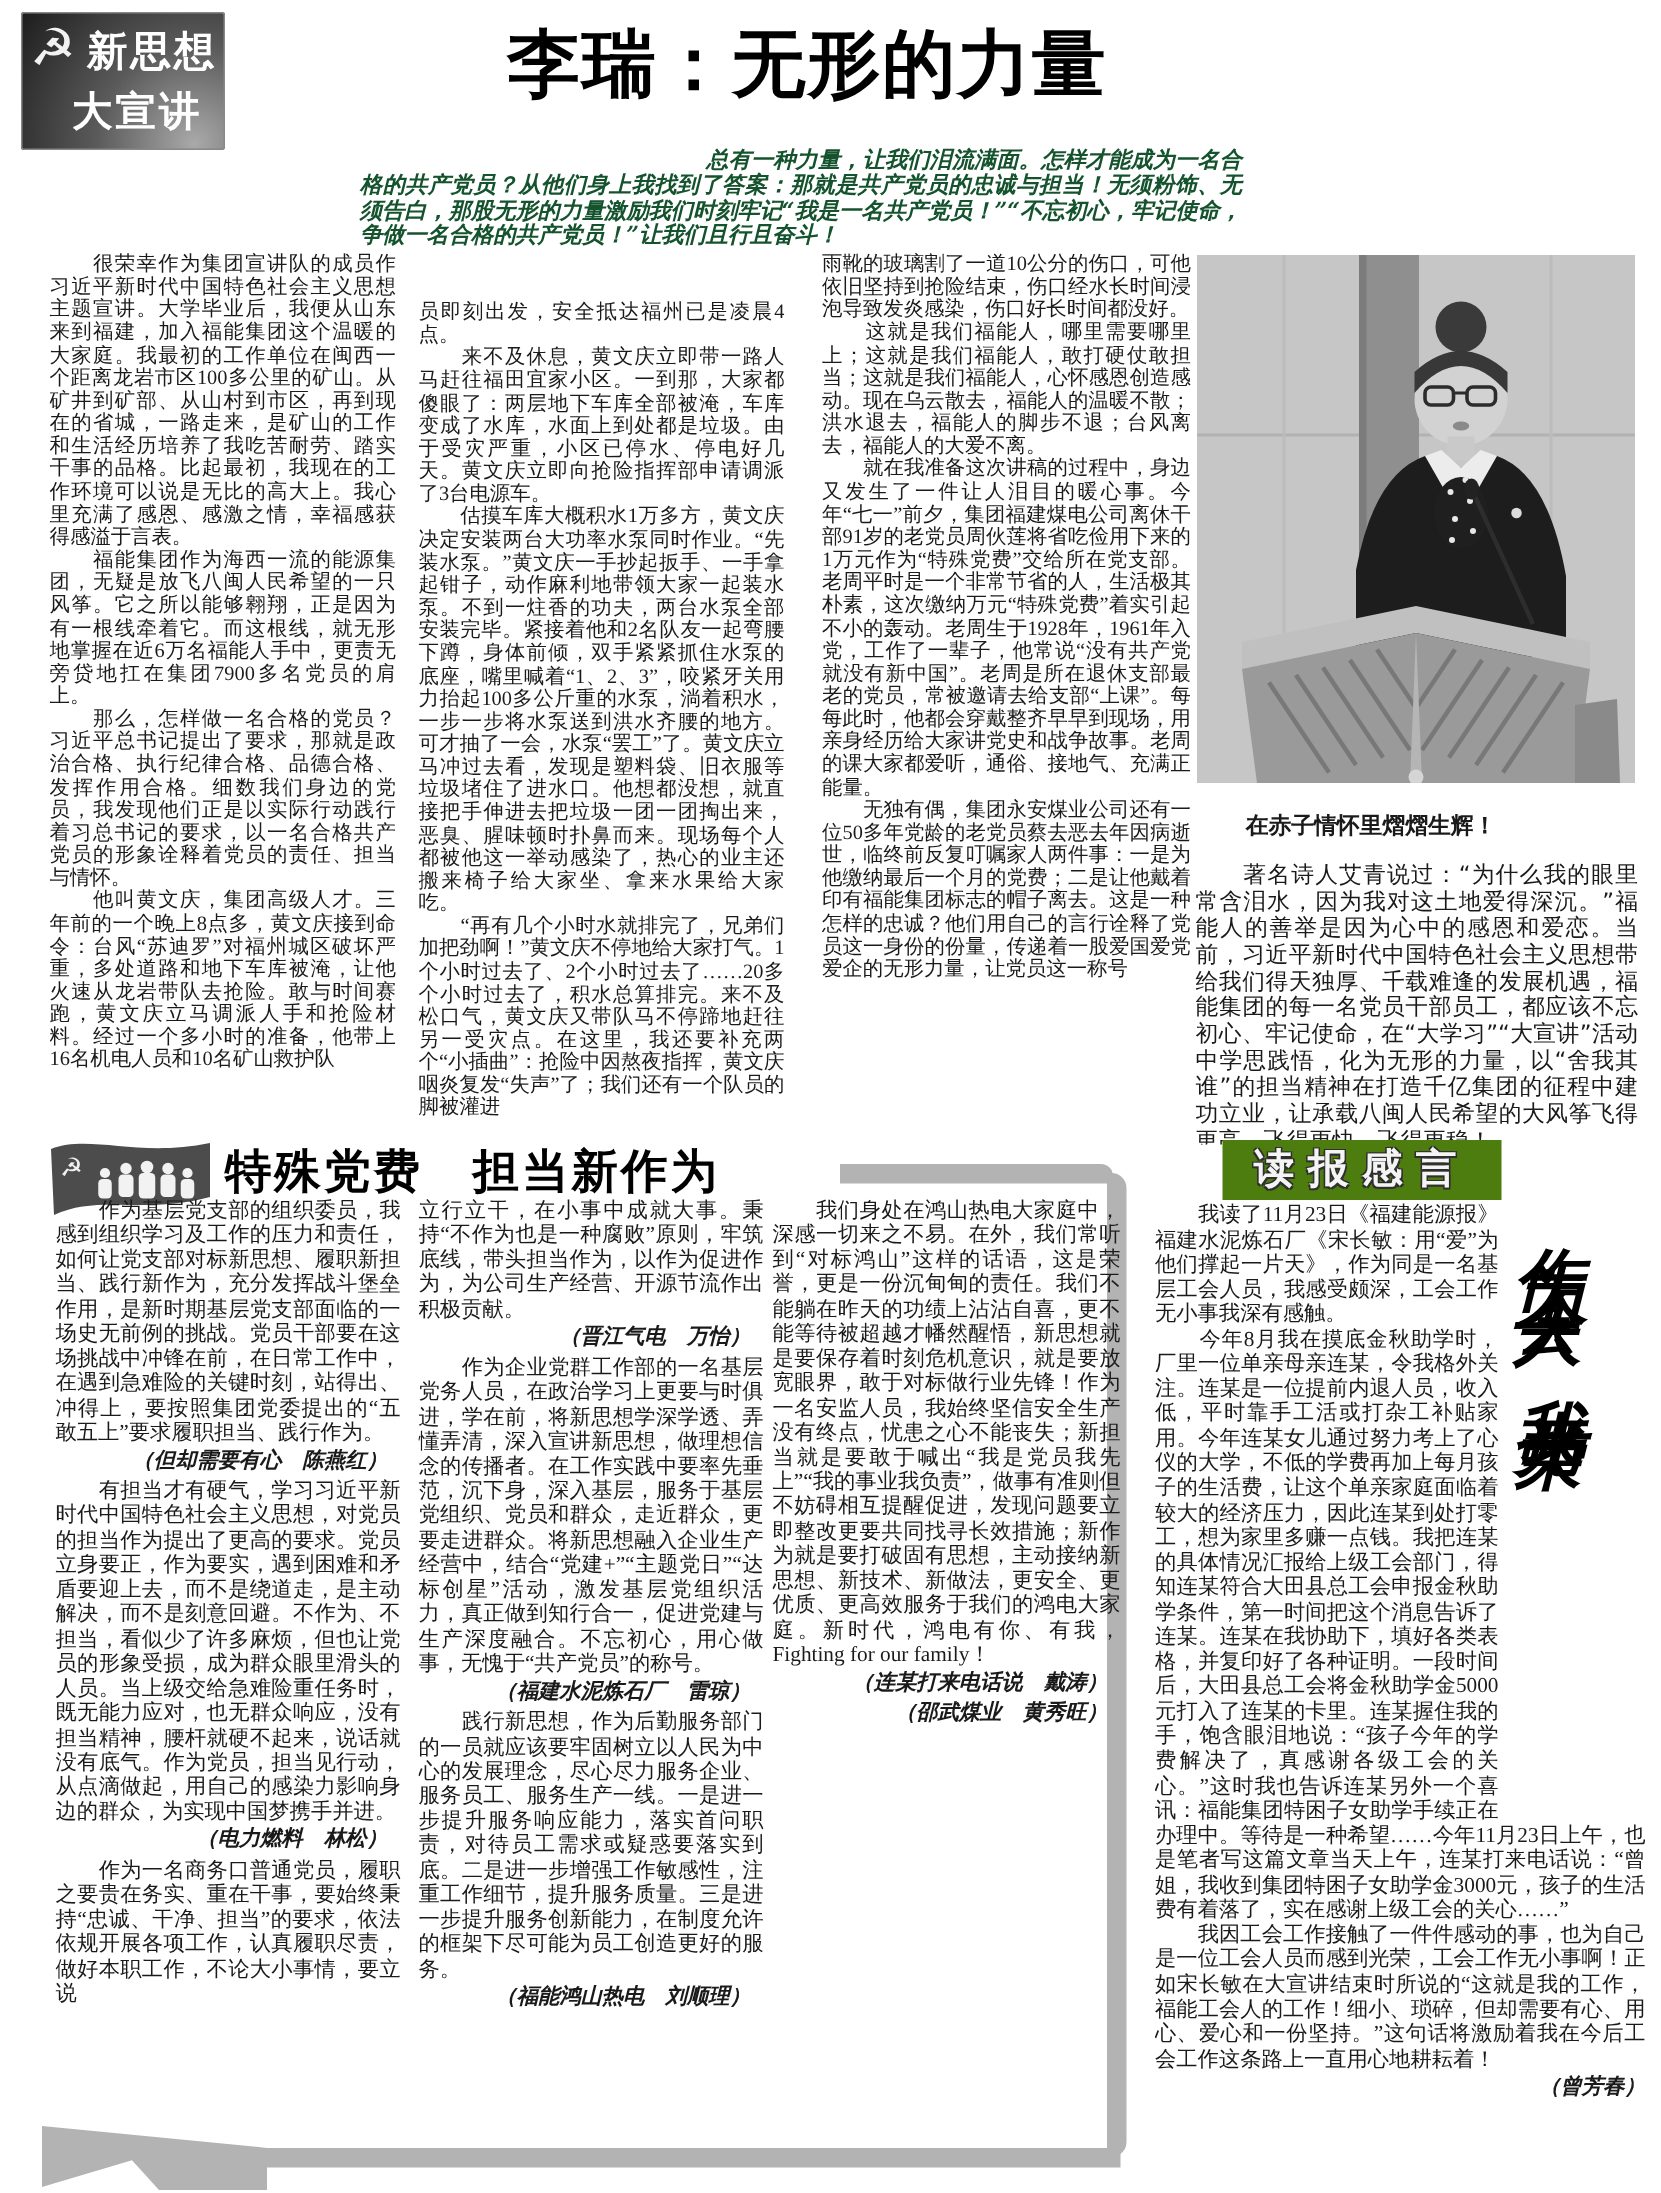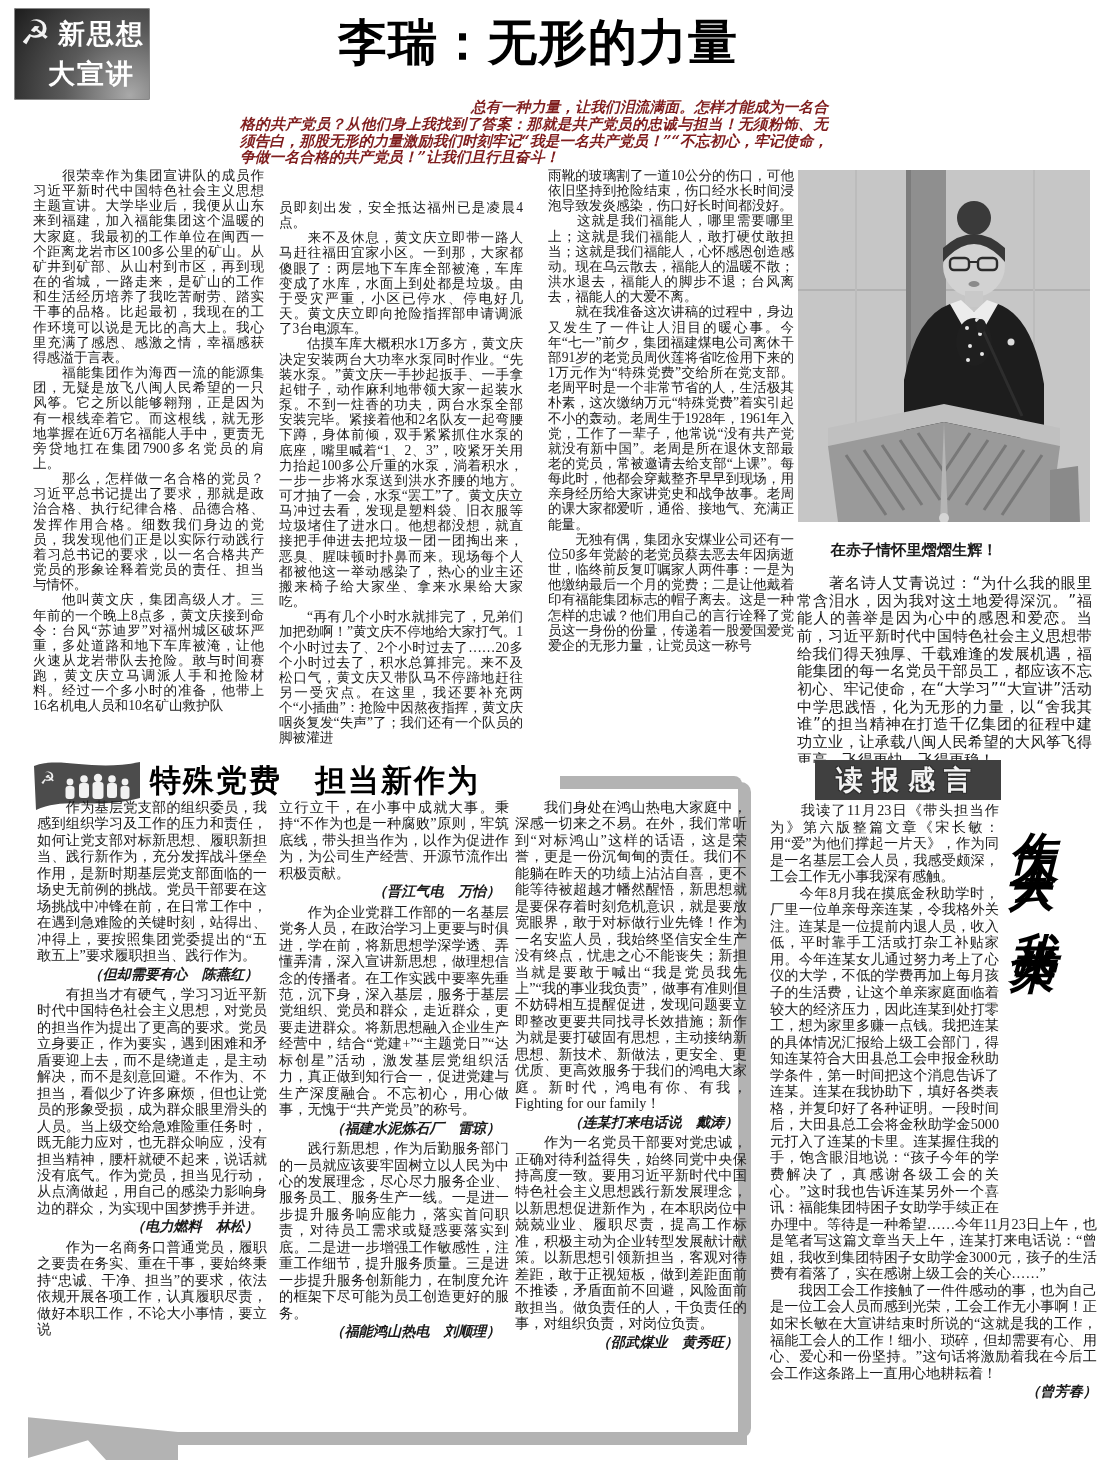--- a/index.html
+++ b/index.html
@@ -19,21 +19,21 @@
   #logo .l2{position:absolute;left:34px;top:48px;font-size:27px;font-weight:bold;letter-spacing:2px;}
   #headline{
     position:absolute;left:238px;top:10px;width:600px;height:84px;
     font-size:49px;font-weight:900;text-align:center;letter-spacing:1px;
     color:#000;white-space:nowrap;
   }
   #intro{
     position:absolute;left:240px;top:99px;width:588px;height:66px;
     font-family:"DejaVu Serif","Liberation Serif",serif;font-style:italic;
     font-size:14.8px;line-height:16.8px;text-align:justify;text-indent:15.6em;
-    font-weight:600;color:#7f1d1d;
+    font-weight:600;color:#14532d;
   }
   
   .col{position:absolute;top:168px;overflow:hidden;font-size:13.6px;line-height:15.15px;text-align:justify;}
   #col1{left:33px;width:231px;height:597px;}
   #col2{left:279px;width:244px;height:597px;margin-top:32px;}
   #col3{left:548px;width:246px;height:597px;}
   .col p, .subcol p, #read-col p{margin:0;padding:0;font-family:Liberation Serif, serif;}
   p.attr{
     font-family:"DejaVu Serif","Liberation Serif",serif;font-style:italic;font-weight:600;
     text-align:right;padding-right:.6em;margin:2px 0 4px 0 !important;
@@ -58,21 +58,21 @@
   #s2-title{
     position:absolute;left:150px;top:760px;font-size:31px;font-weight:900;color:#000;
     letter-spacing:2px;white-space:nowrap;
   }
   .subcol{position:absolute;top:799px;height:632px;overflow:hidden;font-size:14.2px;line-height:16.45px;text-align:justify;}
   #bcol1{left:37px;width:230px;}
   #bcol2{left:279px;width:230px;}
   #bcol3{left:515px;width:232px;}
   
   #s3-title{
-    position:absolute;left:815px;top:760px;width:186px;height:40px;background:#404040;
+    position:absolute;left:815px;top:760px;width:186px;height:40px;background:#4d7c0f;
     color:#f4f4f4;font-size:27px;font-weight:900;letter-spacing:9px;
     text-align:center;line-height:40px;
     text-shadow:1px 1px 0 #2f2f2f,-1px -1px 0 #2f2f2f,1px -1px 0 #2f2f2f,-1px 1px 0 #2f2f2f;
   }
   #read-col{
     position:absolute;left:770px;top:802px;width:327px;height:658px;overflow:hidden;
     font-size:14.2px;line-height:16.55px;text-align:justify;
   }
   #callig-space{float:right;width:98px;height:412px;}
   #calligraphy{
@@ -204,25 +204,24 @@
     <p class="para">立行立干，在小事中成就大事。秉持“不作为也是一种腐败”原则，牢筑底线，带头担当作为，以作为促进作为，为公司生产经营、开源节流作出积极贡献。</p>
     <p class="attr">（晋江气电　万怡）</p>
     <p class="para">　　作为企业党群工作部的一名基层党务人员，在政治学习上更要与时俱进，学在前，将新思想学深学透、弄懂弄清，深入宣讲新思想，做理想信念的传播者。在工作实践中要率先垂范，沉下身，深入基层，服务于基层党组织、党员和群众，走近群众，更要走进群众。将新思想融入企业生产经营中，结合“党建+”“主题党日”“达标创星”活动，激发基层党组织活力，真正做到知行合一，促进党建与生产深度融合。不忘初心，用心做事，无愧于“共产党员”的称号。</p>
     <p class="attr">（福建水泥炼石厂　雷琼）</p>
     <p class="para">　　践行新思想，作为后勤服务部门的一员就应该要牢固树立以人民为中心的发展理念，尽心尽力服务企业、服务员工、服务生产一线。一是进一步提升服务响应能力，落实首问职责，对待员工需求或疑惑要落实到底。二是进一步增强工作敏感性，注重工作细节，提升服务质量。三是进一步提升服务创新能力，在制度允许的框架下尽可能为员工创造更好的服务。</p>
     <p class="attr">（福能鸿山热电　刘顺理）</p>
   </div>
 <div id="bcol3" class="subcol">
     <p class="para">　　我们身处在鸿山热电大家庭中，深感一切来之不易。在外，我们常听到“对标鸿山”这样的话语，这是荣誉，更是一份沉甸甸的责任。我们不能躺在昨天的功绩上沾沾自喜，更不能等待被超越才幡然醒悟，新思想就是要保存着时刻危机意识，就是要放宽眼界，敢于对标做行业先锋！作为一名安监人员，我始终坚信安全生产没有终点，忧患之心不能丧失；新担当就是要敢于喊出“我是党员我先上”“我的事业我负责”，做事有准则但不妨碍相互提醒促进，发现问题要立即整改更要共同找寻长效措施；新作为就是要打破固有思想，主动接纳新思想、新技术、新做法，更安全、更优质、更高效服务于我们的鸿电大家庭。新时代，鸿电有你、有我，Fighting for our family！</p>
     <p class="attr">（连某打来电话说　戴涛）</p>
-    <p class="para">　　作为一名党员干部要对党忠诚，正确对待利益得失，始终同党中央保持高度一致。要用习近平新时代中国特色社会主义思想践行新发展理念，以新思想促进新作为，在本职岗位中兢兢业业、履职尽责，提高工作标准，积极主动为企业转型发展献计献策。以新思想引领新担当，客观对待差距，敢于正视短板，做到差距面前不推诿，矛盾面前不回避，风险面前敢担当。做负责任的人，干负责任的事，对组织负责，对岗位负责。</p>
     <p class="attr">（邵武煤业　黄秀旺）</p>
   </div>
 
 <div id="s3-title">读报感言</div>
 <div id="read-col">
   <div id="callig-space"></div>
-<p class="para">　　我读了11月23日《带头担当作为》第六版整篇文章《宋长敏：用“爱”为他们撑起一片天》，作为同是一名基层工会人员，我感受颇深，工会工作无小事我深有感触。</p>
+<p class="para">　　我读了11月23日《福建能源报》福建水泥炼石厂《宋长敏：用“爱”为他们撑起一片天》，作为同是一名基层工会人员，我感受颇深，工会工作无小事我深有感触。</p>
     <p class="para">　　今年8月我在摸底金秋助学时，厂里一位单亲母亲连某，令我格外关注。连某是一位提前内退人员，收入低，平时靠手工活或打杂工补贴家用。今年连某女儿通过努力考上了心仪的大学，不低的学费再加上每月孩子的生活费，让这个单亲家庭面临着较大的经济压力，因此连某到处打零工，想为家里多赚一点钱。我把连某的具体情况汇报给上级工会部门，得知连某符合大田县总工会申报金秋助学条件，第一时间把这个消息告诉了连某。连某在我协助下，填好各类表格，并复印好了各种证明。一段时间后，大田县总工会将金秋助学金5000元打入了连某的卡里。连某握住我的手，饱含眼泪地说：“孩子今年的学费解决了，真感谢各级工会的关心。”这时我也告诉连某另外一个喜讯：福能集团特困子女助学手续正在办理中。等待是一种希望……今年11月23日上午，也是笔者写这篇文章当天上午，连某打来电话说：“曾姐，我收到集团特困子女助学金3000元，孩子的生活费有着落了，实在感谢上级工会的关心……”</p>
     <p class="para">　　我因工会工作接触了一件件感动的事，也为自己是一位工会人员而感到光荣，工会工作无小事啊！正如宋长敏在大宣讲结束时所说的“这就是我的工作，福能工会人的工作！细小、琐碎，但却需要有心、用心、爱心和一份坚持。”这句话将激励着我在今后工会工作这条路上一直用心地耕耘着！</p>
     <p class="attr">（曾芳春）</p>
   </div>
 <div id="calligraphy">作为工会人，我光荣</div>
 
 </body></html>

